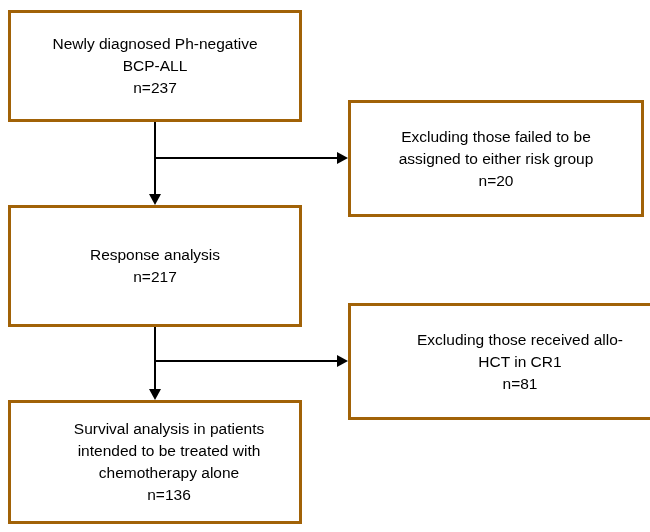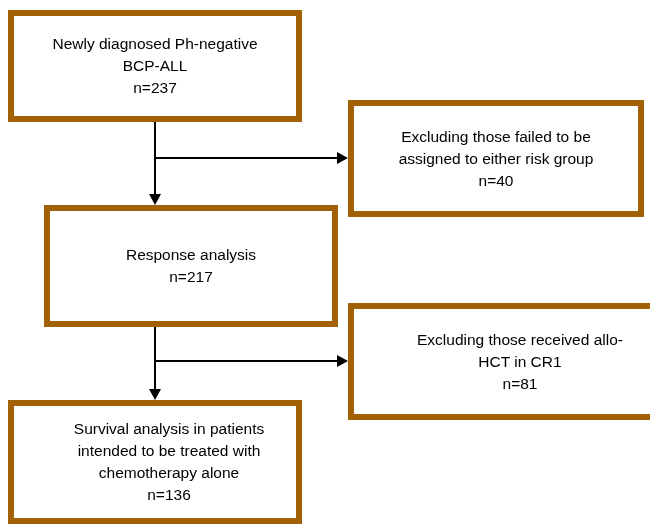--- a/index.html
+++ b/index.html
@@ -11,37 +11,37 @@
     position: relative;
     width: 650px;
     height: 532px;
     background: #ffffff;
     font-family: "Liberation Sans", sans-serif;
     overflow: hidden;
   }
   .node {
     position: absolute;
     box-sizing: border-box;
-    border: 6px solid #a16207;
+    border: 3px solid #a16207;
     background: #ffffff;
     display: flex;
     align-items: center;
     justify-content: center;
     text-align: center;
   }
   .node-label {
     white-space: pre-line;
     font-size: 15.5px;
     line-height: 1.42;
     color: #000000;
     padding: 4px 10px;
   }
   #node-diagnosis      { left: 8px;   top: 10px;  width: 294px; height: 112px; }
   #node-exclusion-risk { left: 348px; top: 100px; width: 296px; height: 117px; }
-  #node-response       { left: 8px;   top: 205px; width: 294px; height: 122px; margin-left: 36px; }
+  #node-response       { left: 8px;   top: 205px; width: 294px; height: 122px; }
   #node-exclusion-hct  { left: 348px; top: 303px; width: 344px; height: 117px; }
   #node-survival       { left: 8px;   top: 400px; width: 294px; height: 124px; padding-left: 28px; }
   .arrows {
     position: absolute;
     left: 0;
     top: 0;
     width: 650px;
     height: 532px;
     pointer-events: none;
   }
@@ -68,21 +68,21 @@
 
   <div class="node" id="node-diagnosis">
     <span class="node-label">Newly diagnosed Ph-negative
 BCP-ALL
 n=237</span>
   </div>
 
   <div class="node" id="node-exclusion-risk">
     <span class="node-label">Excluding those failed to be
 assigned to either risk group
-n=40</span>
+n=20</span>
   </div>
 
   <div class="node" id="node-response">
     <span class="node-label">Response analysis
 n=217</span>
   </div>
 
   <div class="node" id="node-exclusion-hct">
     <span class="node-label">Excluding those received allo-
 HCT in CR1

